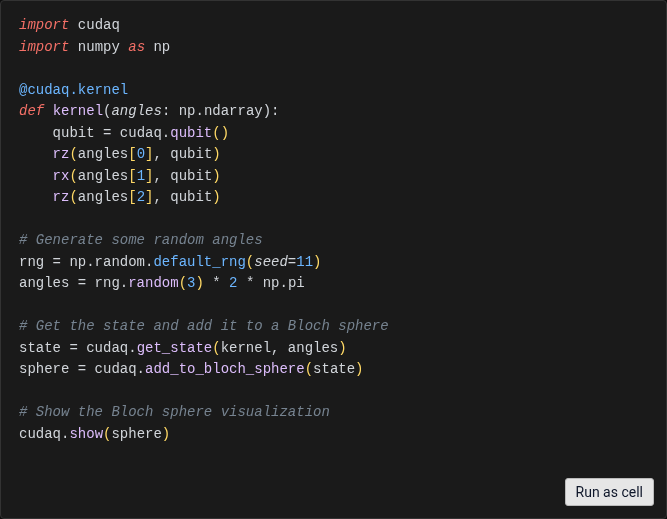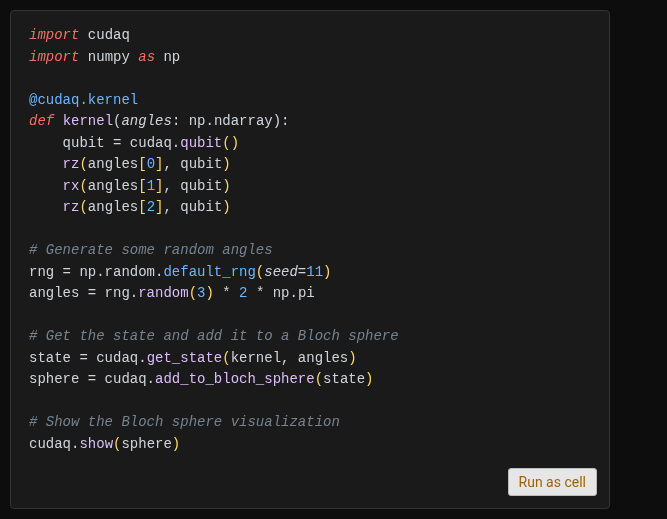--- a/index.html
+++ b/index.html
@@ -2,24 +2,23 @@
 <html><head>
 <meta charset="utf-8">
 <style>
   html, body {
     margin: 0;
     padding: 0;
     background: #0d0d0d;
     font-family: -apple-system, BlinkMacSystemFont, "Segoe UI", Roboto, sans-serif;
   }
   .outer {
-    width: 620px;
+    width: 667px;
     height: 519px;
     box-sizing: border-box;
-    padding: 10px;
     background: #0d0d0d;
   }
   .code-panel {
     position: relative;
     box-sizing: border-box;
     width: 100%;
     height: 100%;
     background: #1a1a1a;
     border: 1px solid #333;
     border-radius: 4px;
@@ -44,21 +43,21 @@
   .tok-pun { color: #d1d5da; }
   .tok-brk { color: #ffd966; }                        
   .tok-num { color: #6cb6ff; }
   .tok-cmt { color: #768390; font-style: italic; }
 
   .run-btn {
     position: absolute;
     right: 12px;
     bottom: 12px;
     background: #e6e6e6;
-    color: #a16207;
+    color: #0f172a;
     border: 1px solid #bbb;
     border-radius: 3px;
     padding: 5px 10px;
     font-size: 14px;
     font-family: inherit;
     cursor: pointer;
     margin-top: 32px;
   }
 </style>
 </head>

